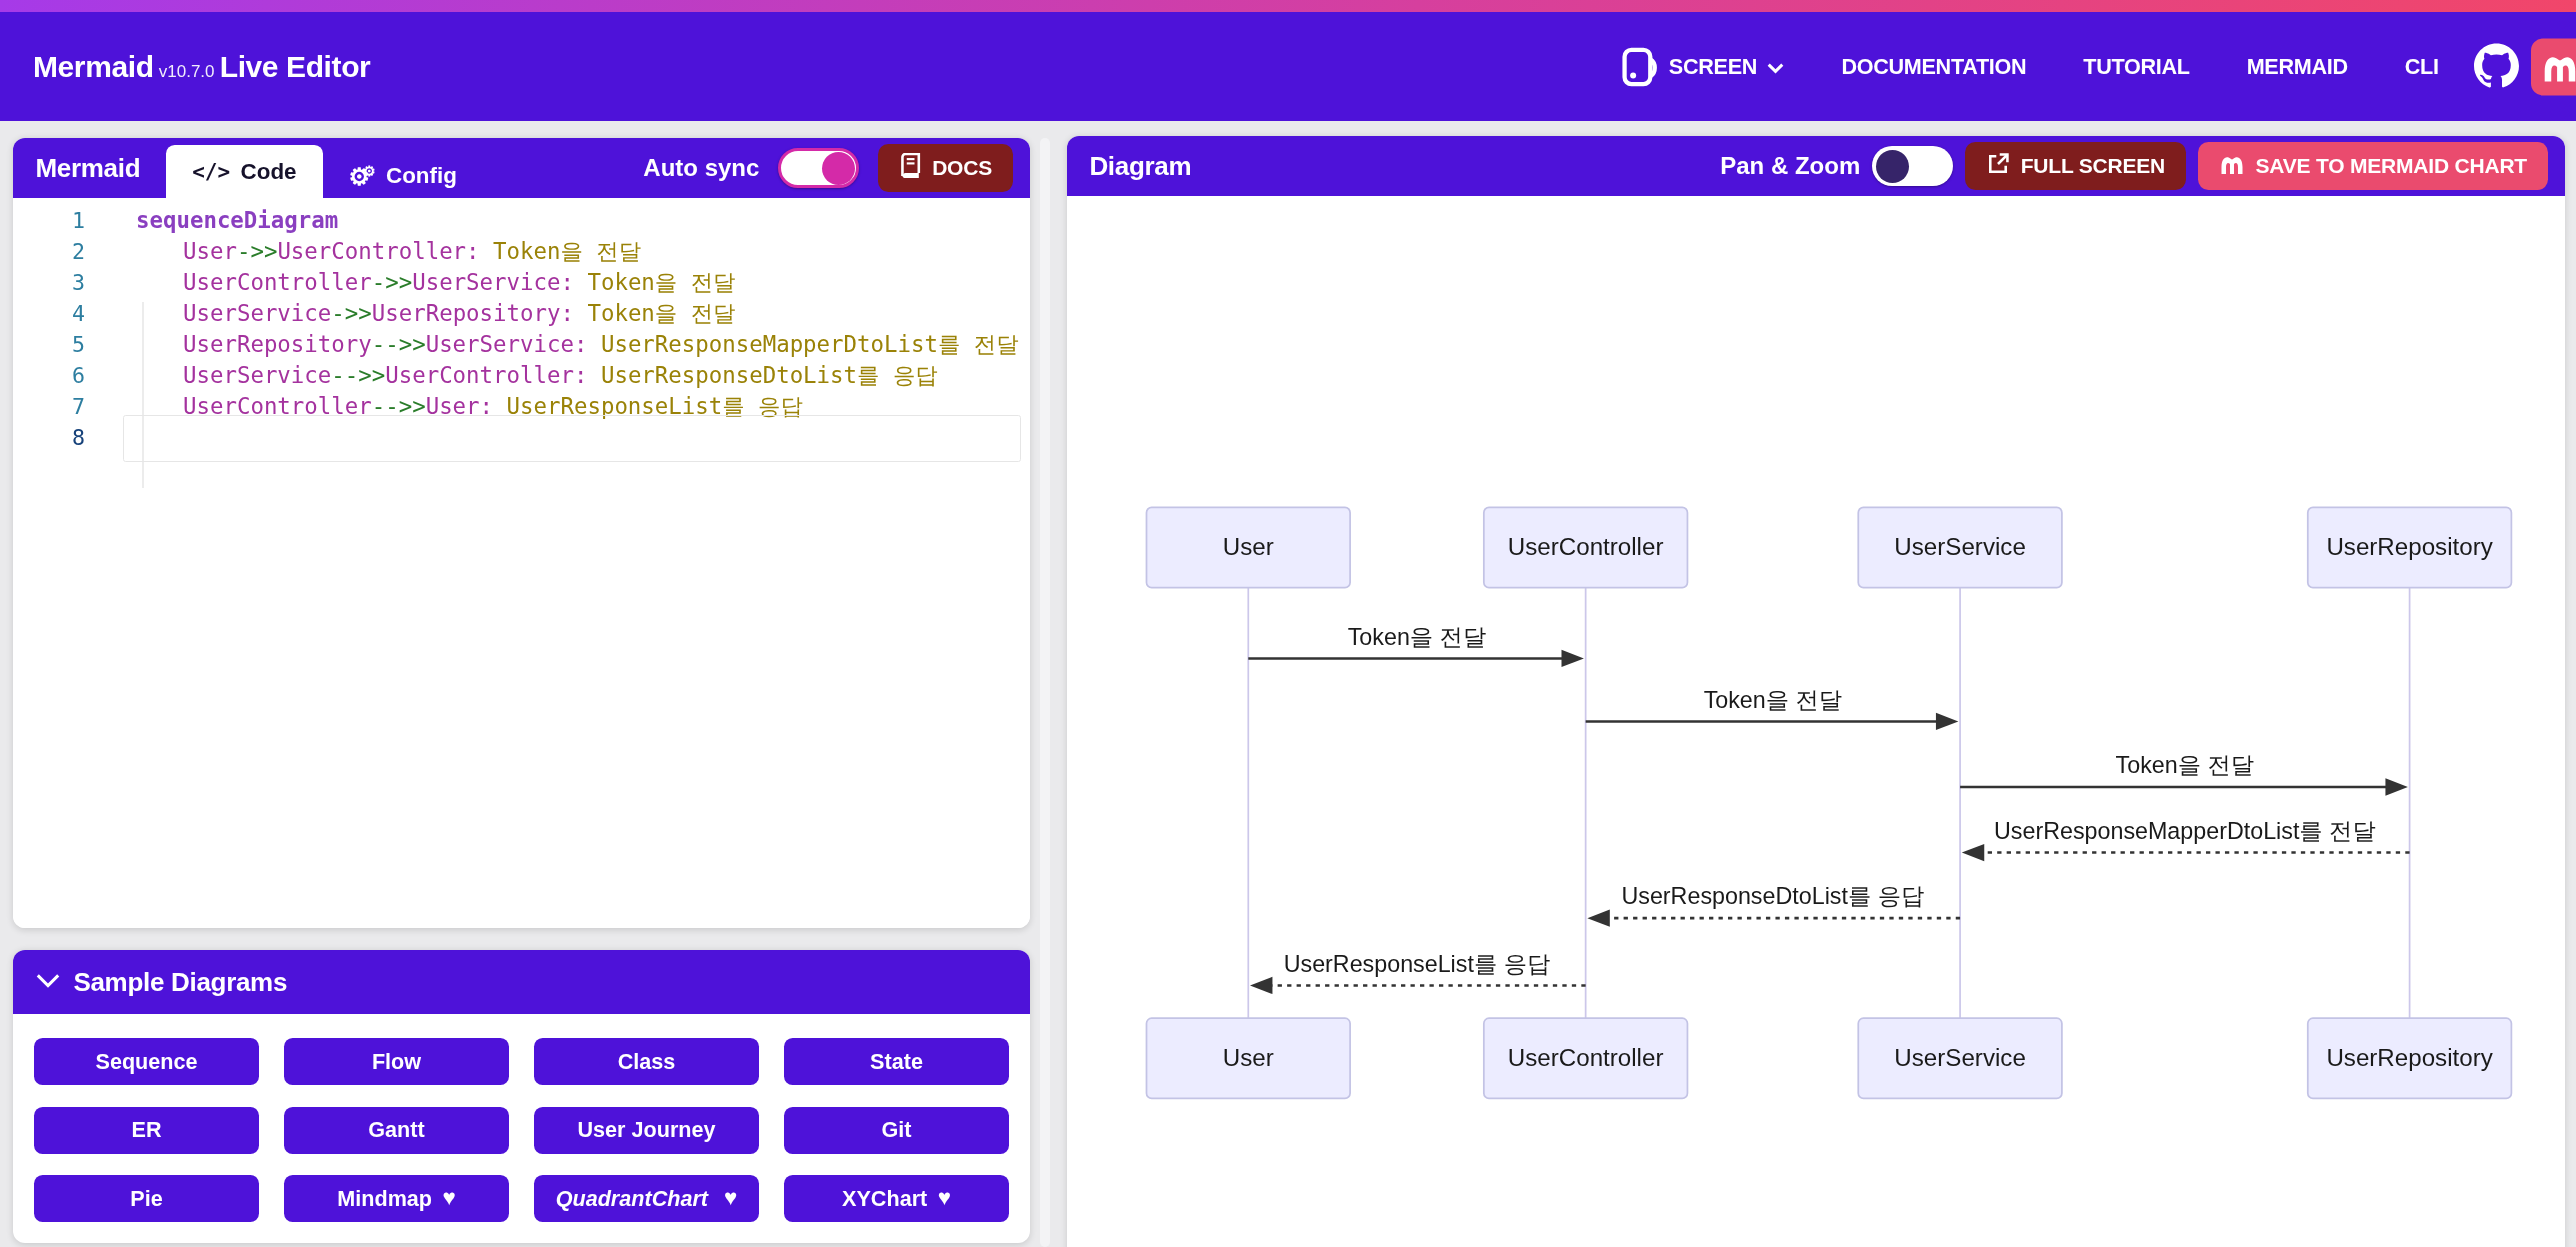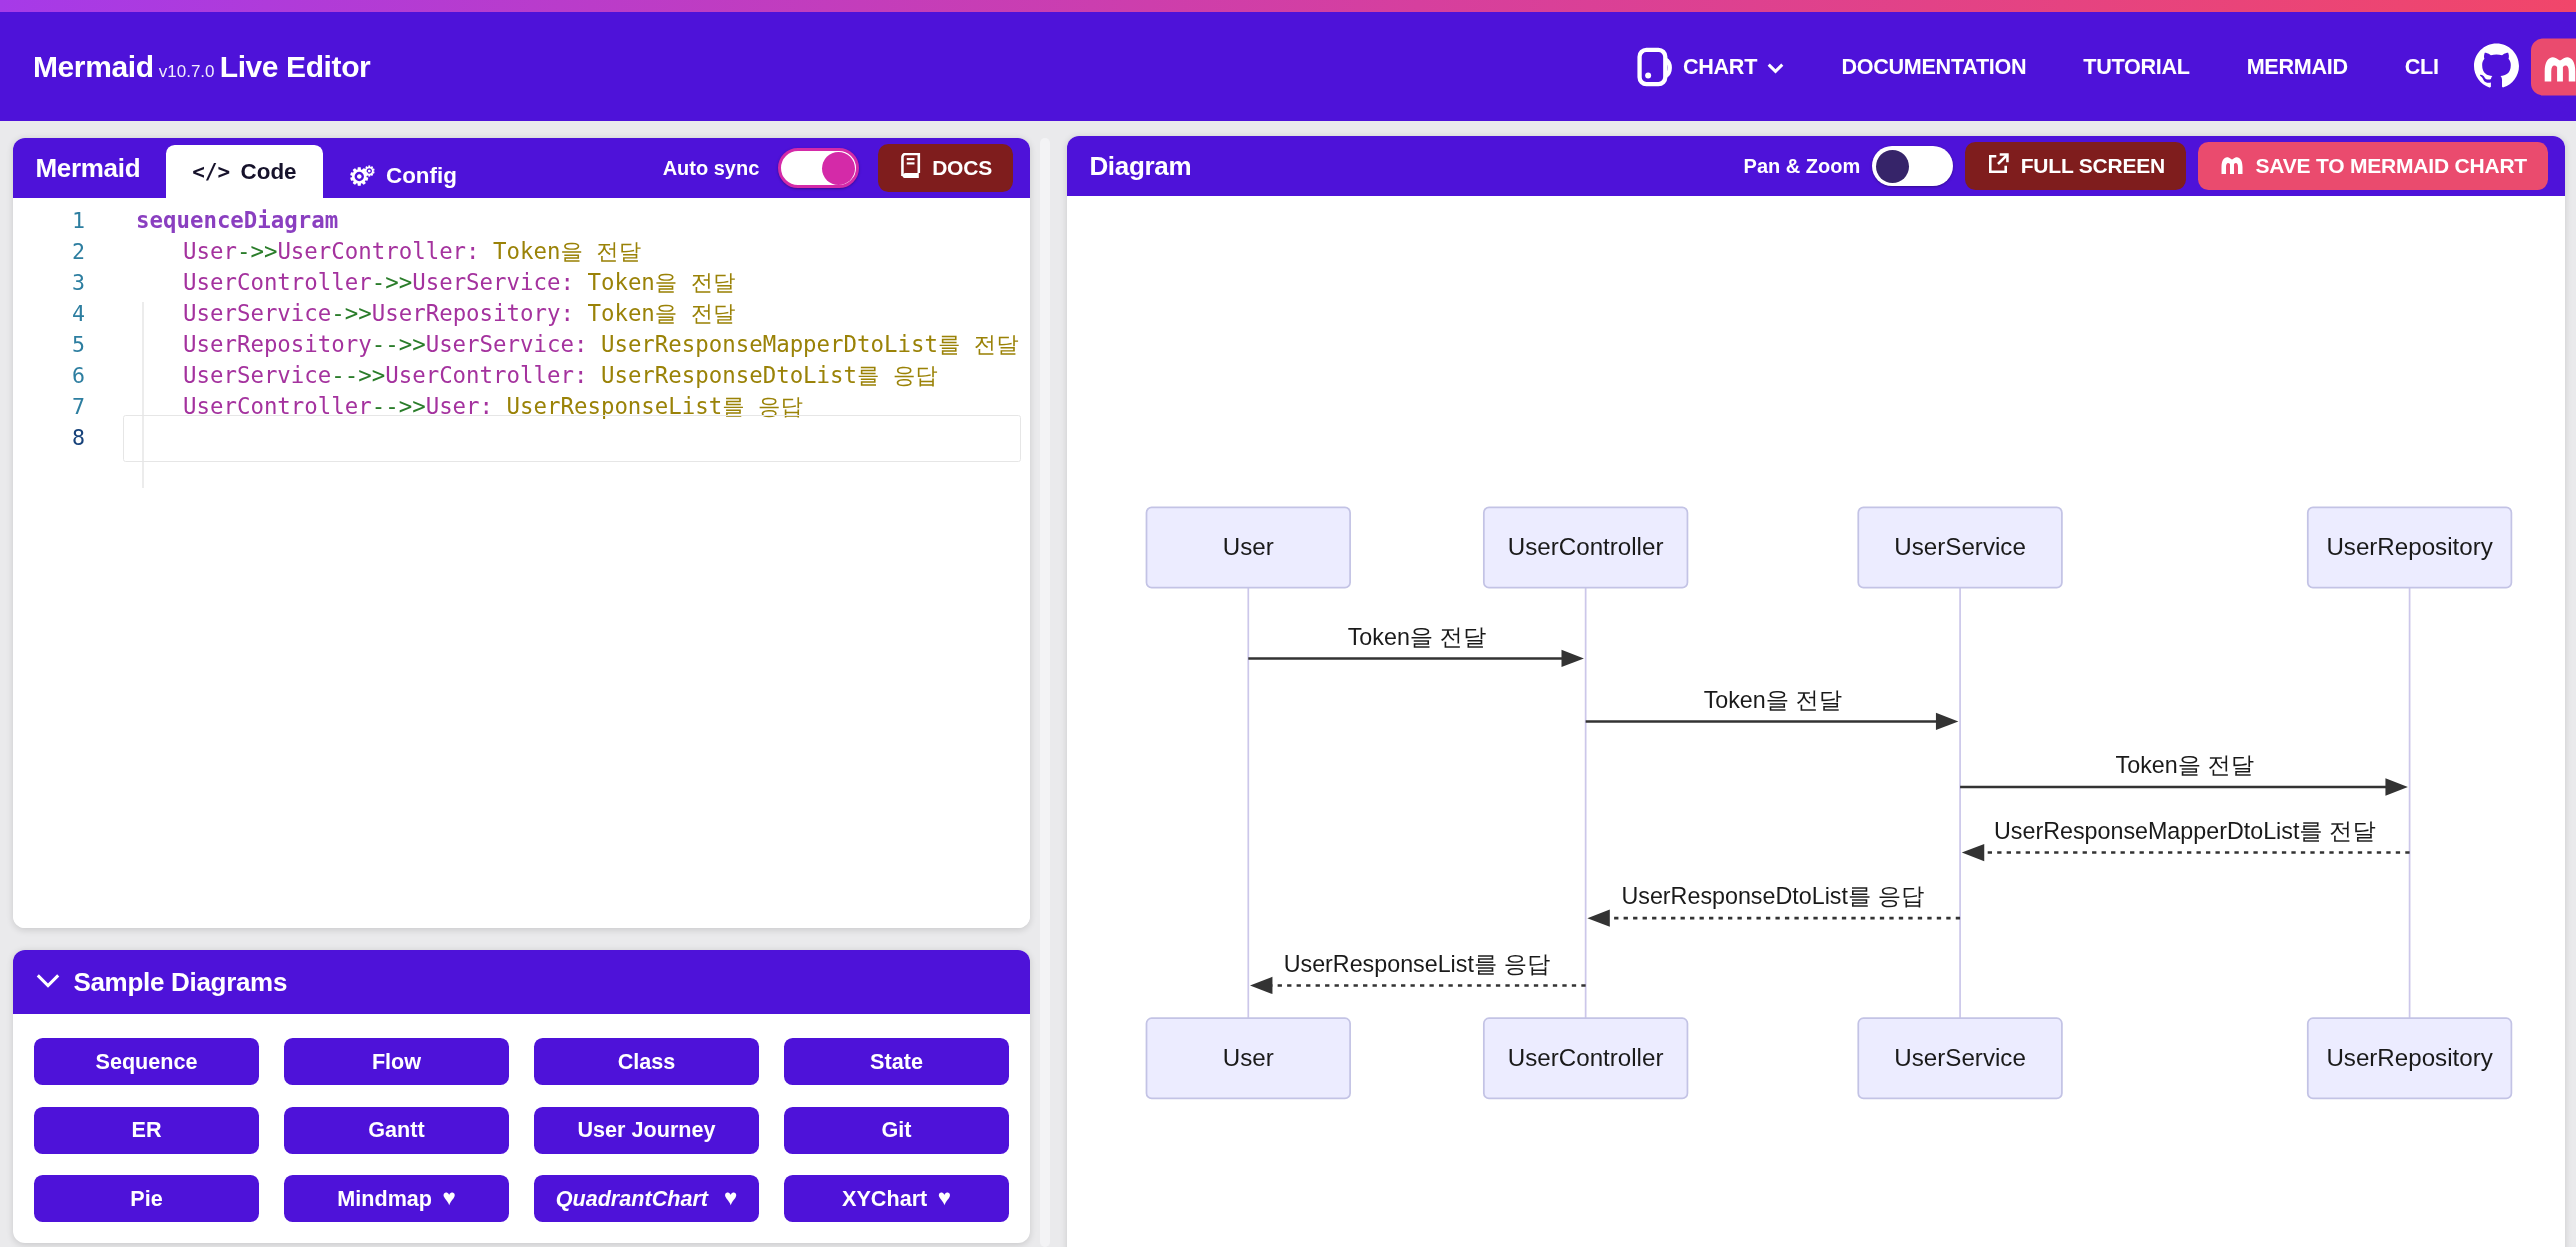--- a/index.html
+++ b/index.html
@@ -45,21 +45,21 @@
     padding:0 26px; cursor:pointer; }
   .tab.active { background:#fff; color:#16122b; height:53px; margin-top:7px;
     border-radius:8.6px 8.6px 0 0; }
   .tab.inactive { color:#fff; height:62px; margin-top:7px; background:#4e12d9;
     border-radius:0 0 10.4px 10.4px; }
   .tab-code-glyph { font-family:"DejaVu Sans Mono", monospace; font-weight:700; font-size:21px; }
   .gear-glyph { font-size:24px; line-height:1; }
   .gear-glyph .small { font-size:14px; vertical-align:super; margin-left:-7px; }
 
   .header-right { margin-left:auto; display:flex; align-items:center; gap:19px; }
-  .toggle-label { font-size:20px; font-weight:600; }
+  .toggle-label { font-size:24px; font-weight:600; }
   .toggle { width:81px; height:40px; border-radius:20px; background:#fff; position:relative;
     cursor:pointer; box-shadow:0 0.9px 2.6px rgba(0,0,0,.35); }
   .toggle .knob { position:absolute; top:3.5px; width:33px; height:33px; border-radius:50%; }
   .toggle.pink-on { border:3.5px solid #d42aa8; }
   .toggle.pink-on .knob { right:1.7px; top:0.9px; background:#d42aa8; }
   .toggle.dark-off .knob { left:3.5px; background:#362469; }
 
   .btn { display:flex; align-items:center; gap:10.4px; border:none; cursor:pointer;
     color:#fff; font-weight:700; border-radius:10.4px; height:48px; padding:0 21px;
     font-size:21px; letter-spacing:-0.2px; font-family:"Liberation Sans",sans-serif; }
@@ -119,21 +119,21 @@
     <div class="nav-spacer"></div>
     <div class="nav-links">
       <div class="nav-link">
         <span class="nav-icon">
           <svg width="36" height="40" viewBox="0 0 42 46" fill="none">
             <rect x="3" y="3" width="30" height="40" rx="8" stroke="#fff" stroke-width="5"></rect>
             <path d="M33 14 C40 18 40 30 33 34" stroke="#fff" stroke-width="5" fill="none"></path>
             <circle cx="13" cy="33" r="3.5" fill="#fff"></circle>
           </svg>
         </span>
-        <span>CHART</span>
+        <span>SCREEN</span>
         <span>
           <svg width="17" height="12" viewBox="0 0 20 14">
               <polyline points="2,3 10,11 18,3" stroke="#fff" stroke-width="3.5" fill="none"></polyline>
             </svg>
         </span>
       </div>
       <div class="nav-link">
         <span>DOCUMENTATION</span>
       </div>
       <div class="nav-link">

